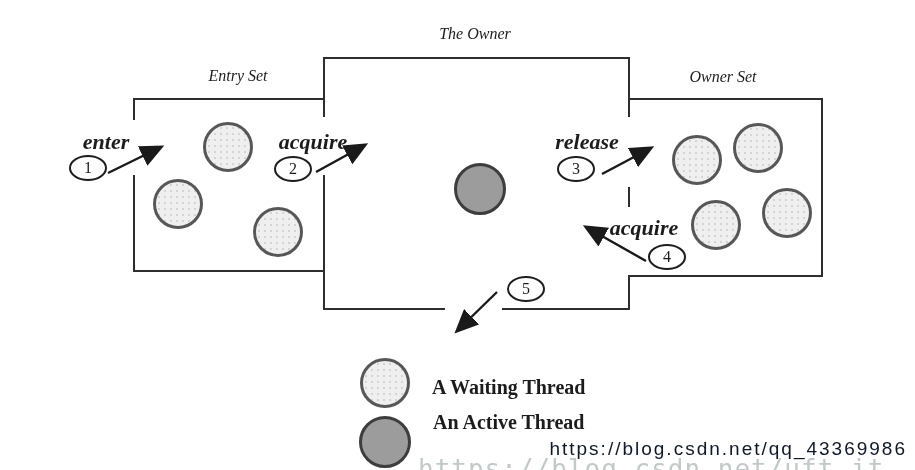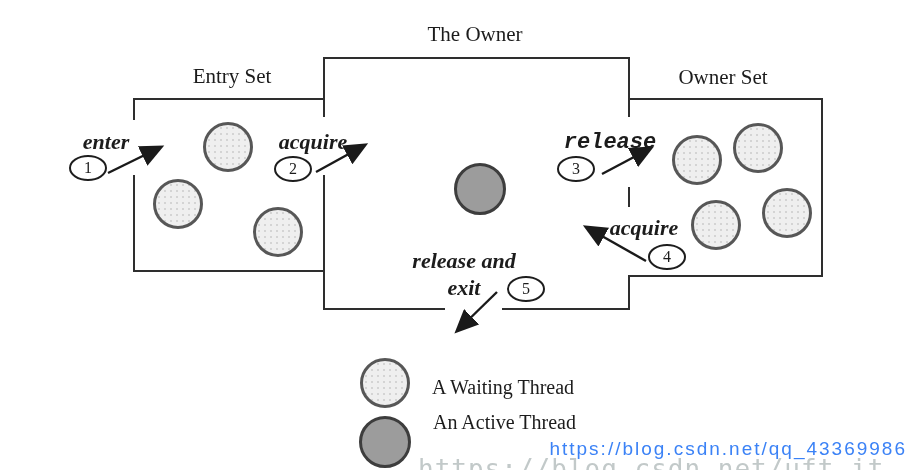--- a/index.html
+++ b/index.html
@@ -14,61 +14,61 @@
   .thread{position:absolute;border-radius:50%;box-sizing:border-box;}
   .waiting{
     width:50px;height:50px;border:3px solid #575757;background-color:#efefef;
     background-image:radial-gradient(circle,#d4d4d4 1px,rgba(0,0,0,0) 1.3px);
     background-size:6px 6px;
   }
   .active{width:52px;height:52px;border:3px solid #3d3d3d;background:#9c9c9c;}
   
   .title{
     position:absolute;transform:translate(-50%,-50%);
-    font-size:21px;white-space:nowrap;
+    font-size:16px;white-space:nowrap;font-style:italic;
   }
   
   .tlabel{
     position:absolute;transform:translate(-50%,-50%);
     font-style:italic;font-weight:600;font-size:22px;white-space:nowrap;
   }
   .tlabel2{text-align:center;line-height:27px;}
   
   .num{
     position:absolute;width:38px;height:26px;box-sizing:border-box;
     border:2px solid #1d1d1d;border-radius:50%;background:#ffffff;
     display:flex;align-items:center;justify-content:center;
     font-size:16px;z-index:3;
   }
   
   .legend-label{
     position:absolute;transform:translate(0,-50%);
-    font-weight:normal;font-size:20px;white-space:nowrap;z-index:2;
+    font-weight:bold;font-size:20px;white-space:nowrap;z-index:2;
   }
   
   .arrows{position:absolute;left:0;top:0;z-index:2;}
   
   .wm1{
     position:absolute;right:8px;top:438px;z-index:1;
     font-family:"Liberation Sans",sans-serif;font-size:19px;
-    letter-spacing:2px;color:#3b82f6;white-space:nowrap;
+    letter-spacing:2px;color:#0f172a;white-space:nowrap;
   }
   .wm2{
     position:absolute;left:418px;top:454px;z-index:1;
     font-family:"DejaVu Sans Mono",monospace;font-size:26px;
     letter-spacing:1px;color:#c2c9c9;white-space:nowrap;
   }
 </style>
 </head>
 <body>
 
 <div class="canvas">
 
   <div class="title" style="left:475px;top:34px;">The Owner</div>
-  <div class="title" style="left:232px;top:76px;">Entry Set</div>
+  <div class="title" style="left:238px;top:76px;">Entry Set</div>
   <div class="title" style="left:723px;top:77px;">Owner Set</div>
 
   <div class="edge h" style="left:323px;top:57px;width:307px;"></div>
   <div class="edge v" style="left:323px;top:57px;height:60px;"></div>
   <div class="edge v" style="left:323px;top:175px;height:135px;"></div>
   <div class="edge v" style="left:628px;top:57px;height:60px;"></div>
   <div class="edge v" style="left:628px;top:187px;height:20px;"></div>
   <div class="edge v" style="left:628px;top:275px;height:35px;"></div>
   <div class="edge h" style="left:323px;top:308px;width:122px;"></div>
   <div class="edge h" style="left:502px;top:308px;width:128px;"></div>
@@ -88,26 +88,22 @@
 
   <div class="thread active" style="left:454px;top:163px;"></div>
 
   <div class="thread waiting" style="left:672px;top:135px;"></div>
   <div class="thread waiting" style="left:733px;top:123px;"></div>
   <div class="thread waiting" style="left:691px;top:200px;"></div>
   <div class="thread waiting" style="left:762px;top:188px;"></div>
 
   <div class="tlabel" style="left:106px;top:142px;">enter</div>
   <div class="tlabel" style="left:313px;top:142px;">acquire</div>
-  <div class="tlabel" style="left:610px;top:142px;font-family:Liberation Mono, monospace;">release</div>
+  <div class="tlabel" style="left:587px;top:142px;">release</div>
   <div class="tlabel" style="left:644px;top:228px;">acquire</div>
-  <div class="tlabel tlabel2" style="left:464px;top:274px;">
-    <div>release and</div>
-    <div>exit</div>
-  </div>
 
   <div class="num" style="left:69px;top:155px;">1</div>
   <div class="num" style="left:274px;top:156px;">2</div>
   <div class="num" style="left:557px;top:156px;">3</div>
   <div class="num" style="left:648px;top:244px;">4</div>
   <div class="num" style="left:507px;top:276px;">5</div>
 
   <svg class="arrows" width="915" height="470" viewBox="0 0 915 470">
     <defs>
       <marker id="ah" markerWidth="11" markerHeight="9" refX="8.5" refY="4.5" orient="auto">

